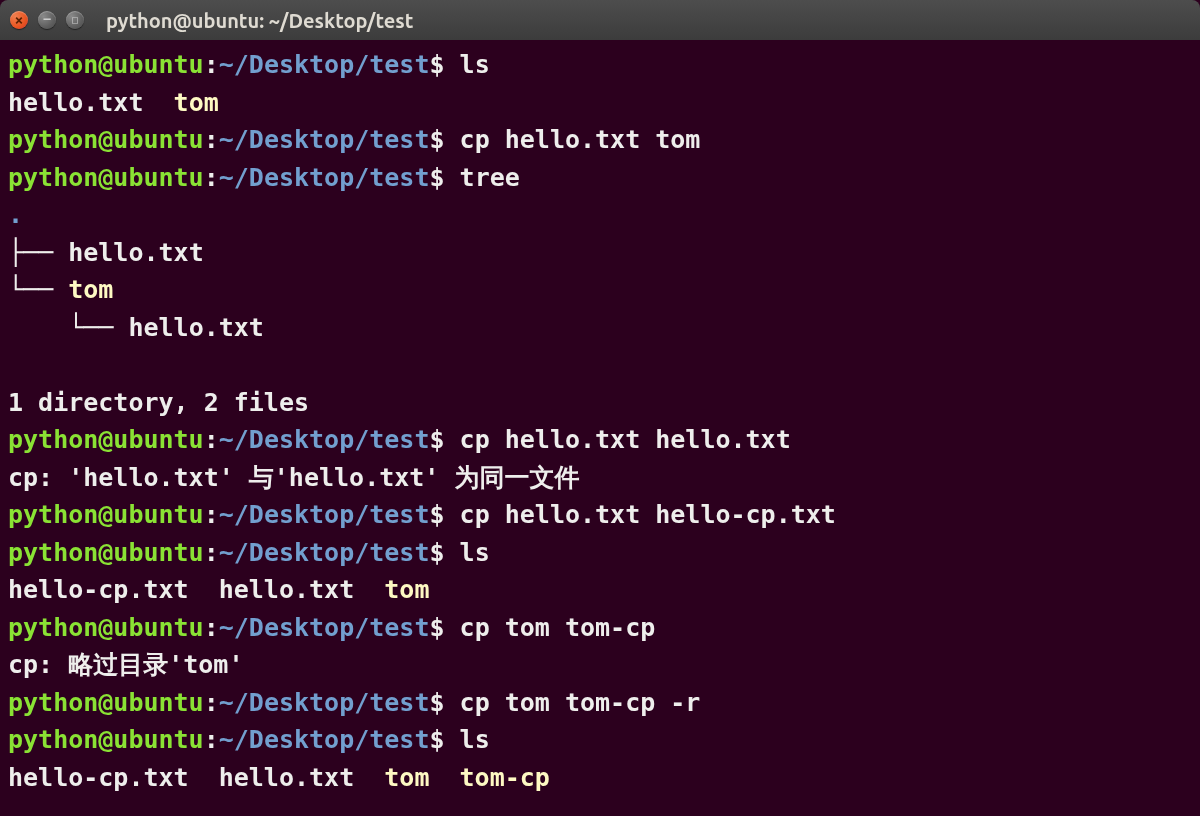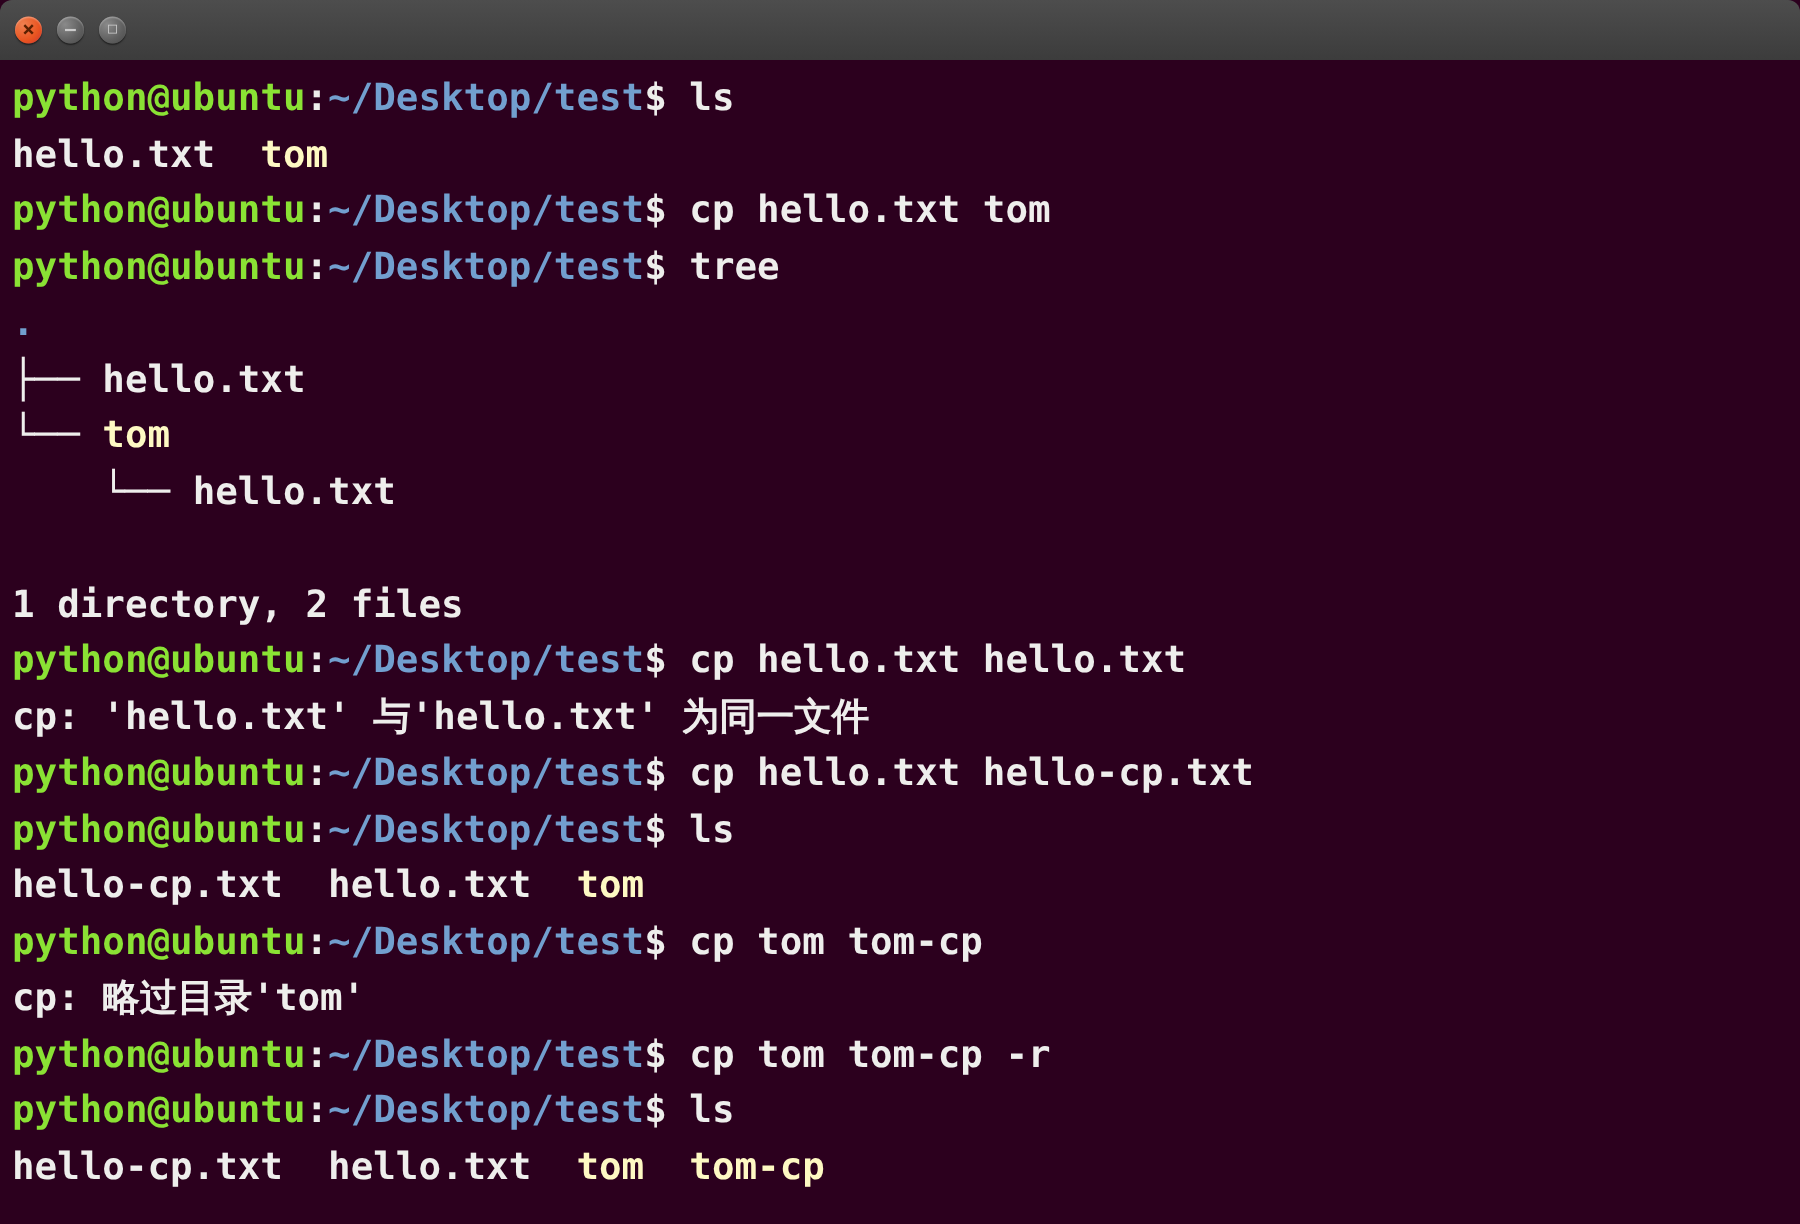--- a/index.html
+++ b/index.html
@@ -73,15 +73,16 @@
 <div class="titlebar">
   <div class="win-btn btn-close">
       <span>×</span>
     </div>
   <div class="win-btn btn-min">
       <span class="min-glyph">—</span>
     </div>
   <div class="win-btn btn-max">
       <span class="max-glyph">□</span>
     </div>
+  <div class="title">python@ubuntu: ~/Desktop/test</div>
 </div>
 
 <div class="terminal"><span class="line"><span class="user">python@ubuntu</span><span class="white">:</span><span class="path">~/Desktop/test</span><span class="white">$</span> <span class="white">ls</span></span><span class="line"><span class="white">hello.txt  </span><span class="dir">tom</span></span><span class="line"><span class="user">python@ubuntu</span><span class="white">:</span><span class="path">~/Desktop/test</span><span class="white">$</span> <span class="white">cp hello.txt tom</span></span><span class="line"><span class="user">python@ubuntu</span><span class="white">:</span><span class="path">~/Desktop/test</span><span class="white">$</span> <span class="white">tree</span></span><span class="line"><span class="dot">.</span></span><span class="line"><span class="white">├── </span><span class="white">hello.txt</span></span><span class="line"><span class="white">└── </span><span class="dir">tom</span></span><span class="line"><span class="white">    └── </span><span class="white">hello.txt</span></span><span class="line"> </span><span class="line"><span class="white">1 directory, 2 files</span></span><span class="line"><span class="user">python@ubuntu</span><span class="white">:</span><span class="path">~/Desktop/test</span><span class="white">$</span> <span class="white">cp hello.txt hello.txt</span></span><span class="line"><span class="white">cp: 'hello.txt' 与'hello.txt' 为同一文件</span></span><span class="line"><span class="user">python@ubuntu</span><span class="white">:</span><span class="path">~/Desktop/test</span><span class="white">$</span> <span class="white">cp hello.txt hello-cp.txt</span></span><span class="line"><span class="user">python@ubuntu</span><span class="white">:</span><span class="path">~/Desktop/test</span><span class="white">$</span> <span class="white">ls</span></span><span class="line"><span class="white">hello-cp.txt  hello.txt  </span><span class="dir">tom</span></span><span class="line"><span class="user">python@ubuntu</span><span class="white">:</span><span class="path">~/Desktop/test</span><span class="white">$</span> <span class="white">cp tom tom-cp</span></span><span class="line"><span class="white">cp: 略过目录'tom'</span></span><span class="line"><span class="user">python@ubuntu</span><span class="white">:</span><span class="path">~/Desktop/test</span><span class="white">$</span> <span class="white">cp tom tom-cp -r</span></span><span class="line"><span class="user">python@ubuntu</span><span class="white">:</span><span class="path">~/Desktop/test</span><span class="white">$</span> <span class="white">ls</span></span><span class="line"><span class="white">hello-cp.txt  hello.txt  </span><span class="dir">tom</span><span class="white">  </span><span class="dir">tom-cp</span></span></div>
 
 </body></html>

